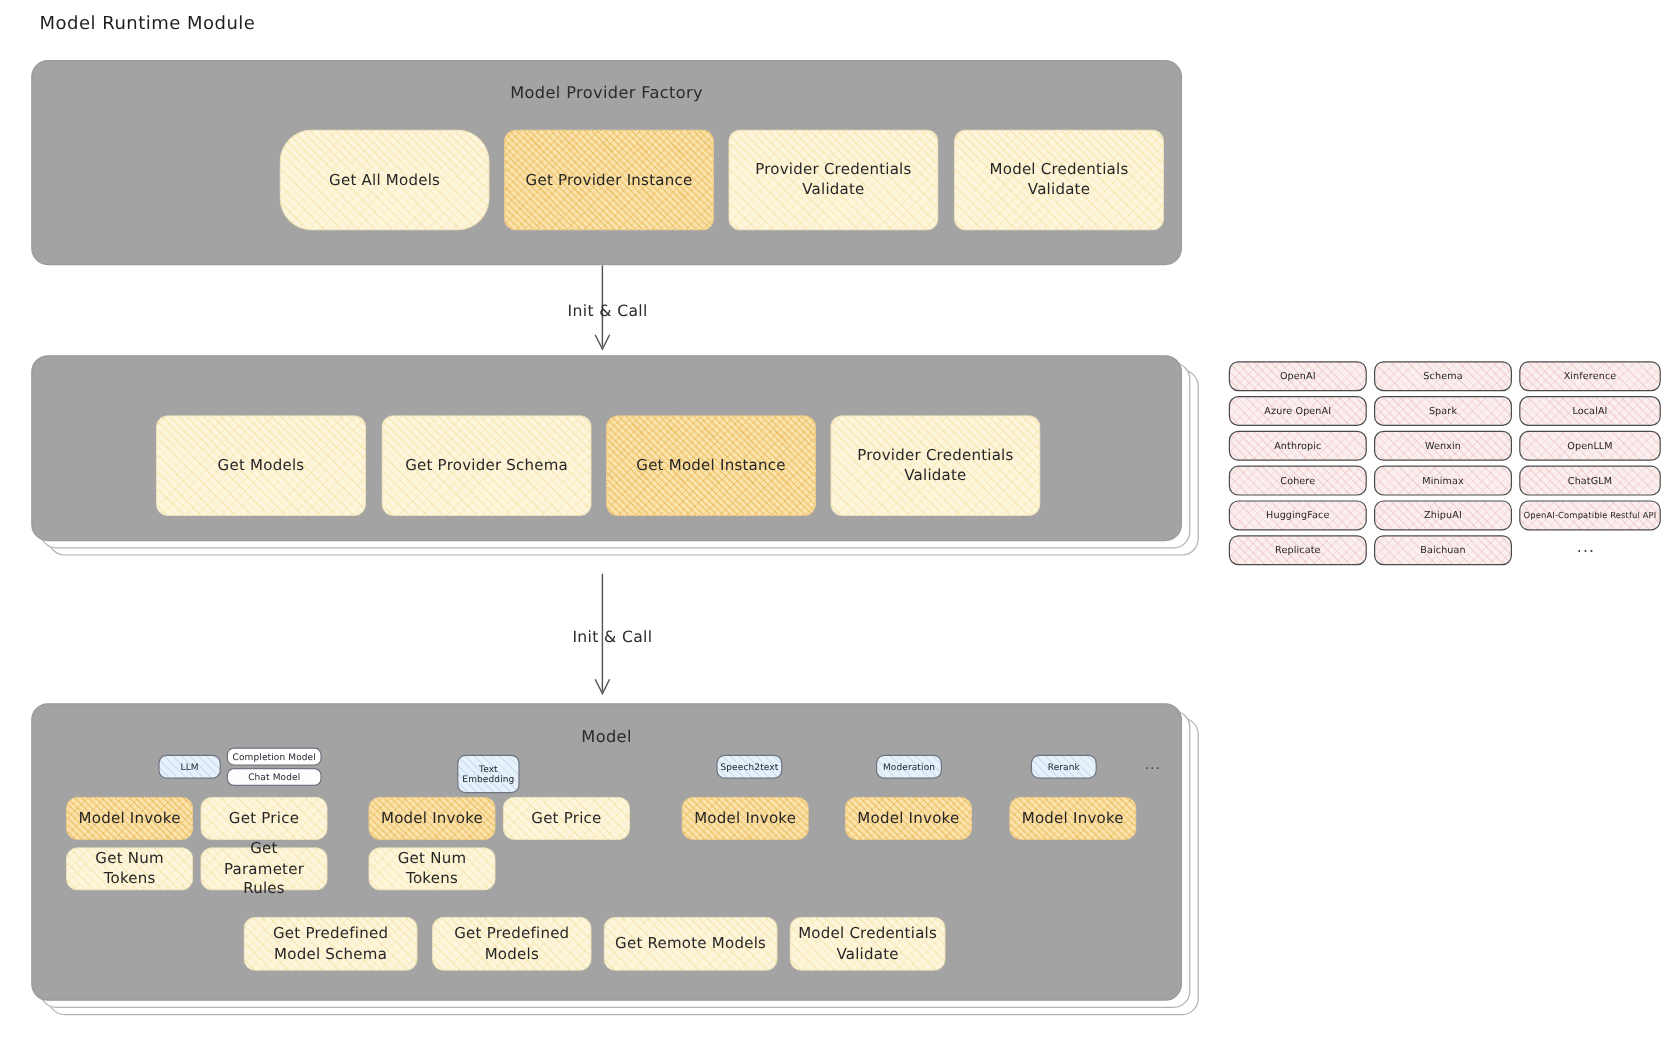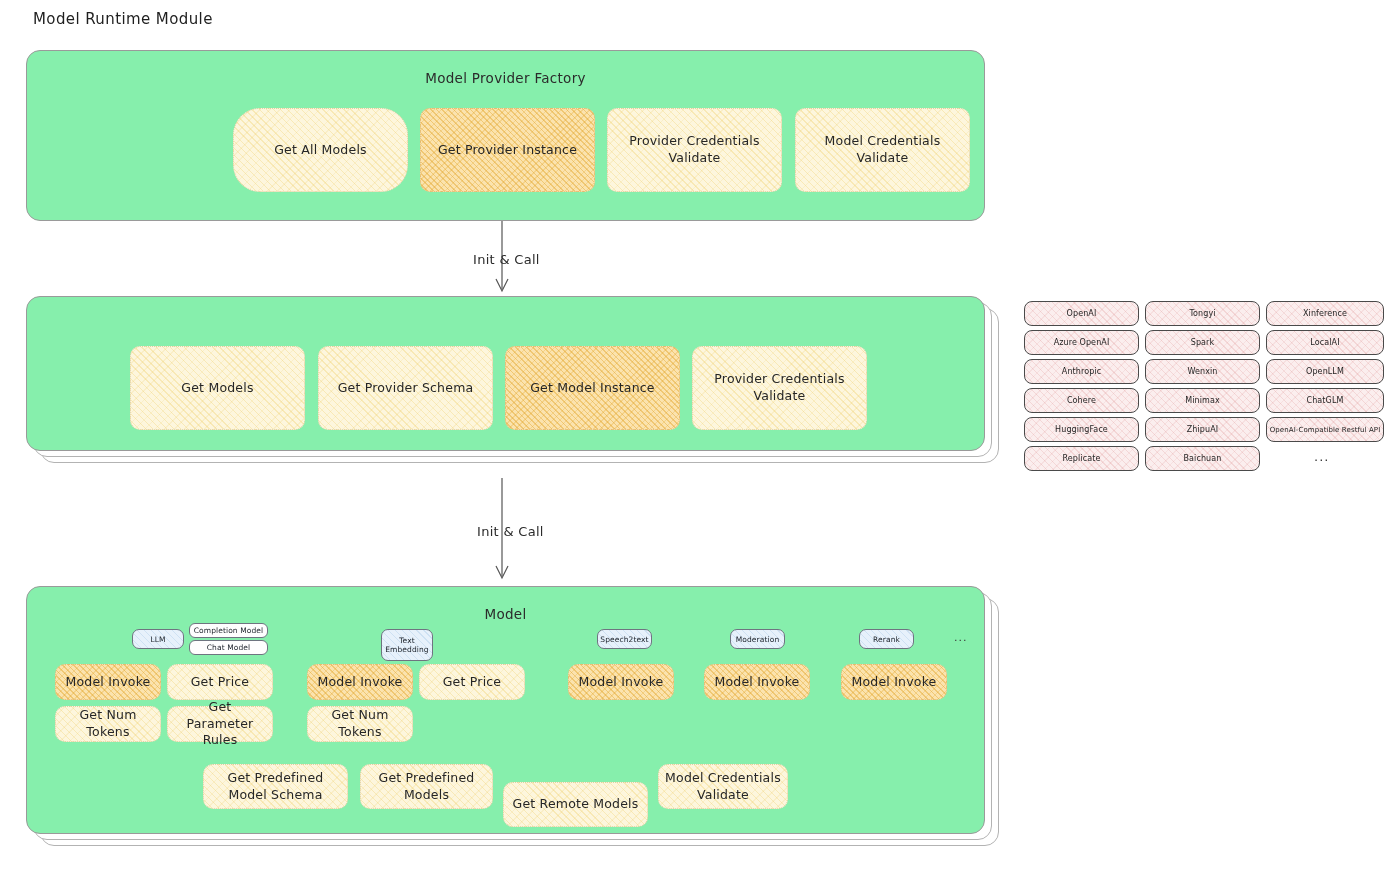--- a/index.html
+++ b/index.html
@@ -22,21 +22,21 @@
     left: 33px; top: 10px;
     font-size: 15px;
     color: #1f1f1f;
     letter-spacing: .4px;
     white-space: nowrap;
   }
 
   
   .panel {
     position: absolute;
-    background: #86efac;
+    background: #a3a3a3;
     border: 1.2px solid #9a9a9a;
     border-radius: 14px;
   }
   .panel-shadow {
     position: absolute;
     background: #ffffff;
     border: 1.1px solid #b3b3b3;
     border-radius: 14px;
     z-index: 0;
   }
@@ -172,21 +172,21 @@
 
   <div style="position:absolute; left:1024px; top:301px; width:360px; height:175px;">
 
     <div class="chip-pink" style="left:0px; top:0px; width:115px; height:25px;">OpenAI</div>
     <div class="chip-pink" style="left:0px; top:29px; width:115px; height:25px;">Azure OpenAI</div>
     <div class="chip-pink" style="left:0px; top:58px; width:115px; height:25px;">Anthropic</div>
     <div class="chip-pink" style="left:0px; top:87px; width:115px; height:25px;">Cohere</div>
     <div class="chip-pink" style="left:0px; top:116px; width:115px; height:25px;">HuggingFace</div>
     <div class="chip-pink" style="left:0px; top:145px; width:115px; height:25px;">Replicate</div>
 
-    <div class="chip-pink" style="left:121px; top:0px; width:115px; height:25px;">Tongyi</div>
+    <div class="chip-pink" style="left:121px; top:0px; width:115px; height:25px;">Schema</div>
     <div class="chip-pink" style="left:121px; top:29px; width:115px; height:25px;">Spark</div>
     <div class="chip-pink" style="left:121px; top:58px; width:115px; height:25px;">Wenxin</div>
     <div class="chip-pink" style="left:121px; top:87px; width:115px; height:25px;">Minimax</div>
     <div class="chip-pink" style="left:121px; top:116px; width:115px; height:25px;">ZhipuAI</div>
     <div class="chip-pink" style="left:121px; top:145px; width:115px; height:25px;">Baichuan</div>
 
     <div class="chip-pink" style="left:242px; top:0px; width:118px; height:25px;">Xinference</div>
     <div class="chip-pink" style="left:242px; top:29px; width:118px; height:25px;">LocalAI</div>
     <div class="chip-pink" style="left:242px; top:58px; width:118px; height:25px;">OpenLLM</div>
     <div class="chip-pink" style="left:242px; top:87px; width:118px; height:25px;">ChatGLM</div>
@@ -229,17 +229,17 @@
     <div class="tag-blue" style="left:703px; top:42px; width:55px; height:20px;">Moderation</div>
     <div class="sbox amber" style="left:677px; top:77px; width:106px; height:36px;">Model Invoke</div>
 
     <div class="tag-blue" style="left:832px; top:42px; width:55px; height:20px;">Rerank</div>
     <div class="sbox amber" style="left:814px; top:77px; width:106px; height:36px;">Model Invoke</div>
 
     <div class="ellipsis" style="left:927px; top:44px; font-size:11px;">...</div>
 
     <div class="sbox pale" style="left:176px; top:177px; width:145px; height:45px;">Get Predefined Model Schema</div>
     <div class="sbox pale" style="left:333px; top:177px; width:133px; height:45px;">Get Predefined Models</div>
-    <div class="sbox pale" style="left:476px; top:177px; width:145px; height:45px;margin-top:18px;">Get Remote Models</div>
+    <div class="sbox pale" style="left:476px; top:177px; width:145px; height:45px;">Get Remote Models</div>
     <div class="sbox pale" style="left:631px; top:177px; width:130px; height:45px;">Model Credentials Validate</div>
   </div>
 
 </div>
 
 </body></html>

